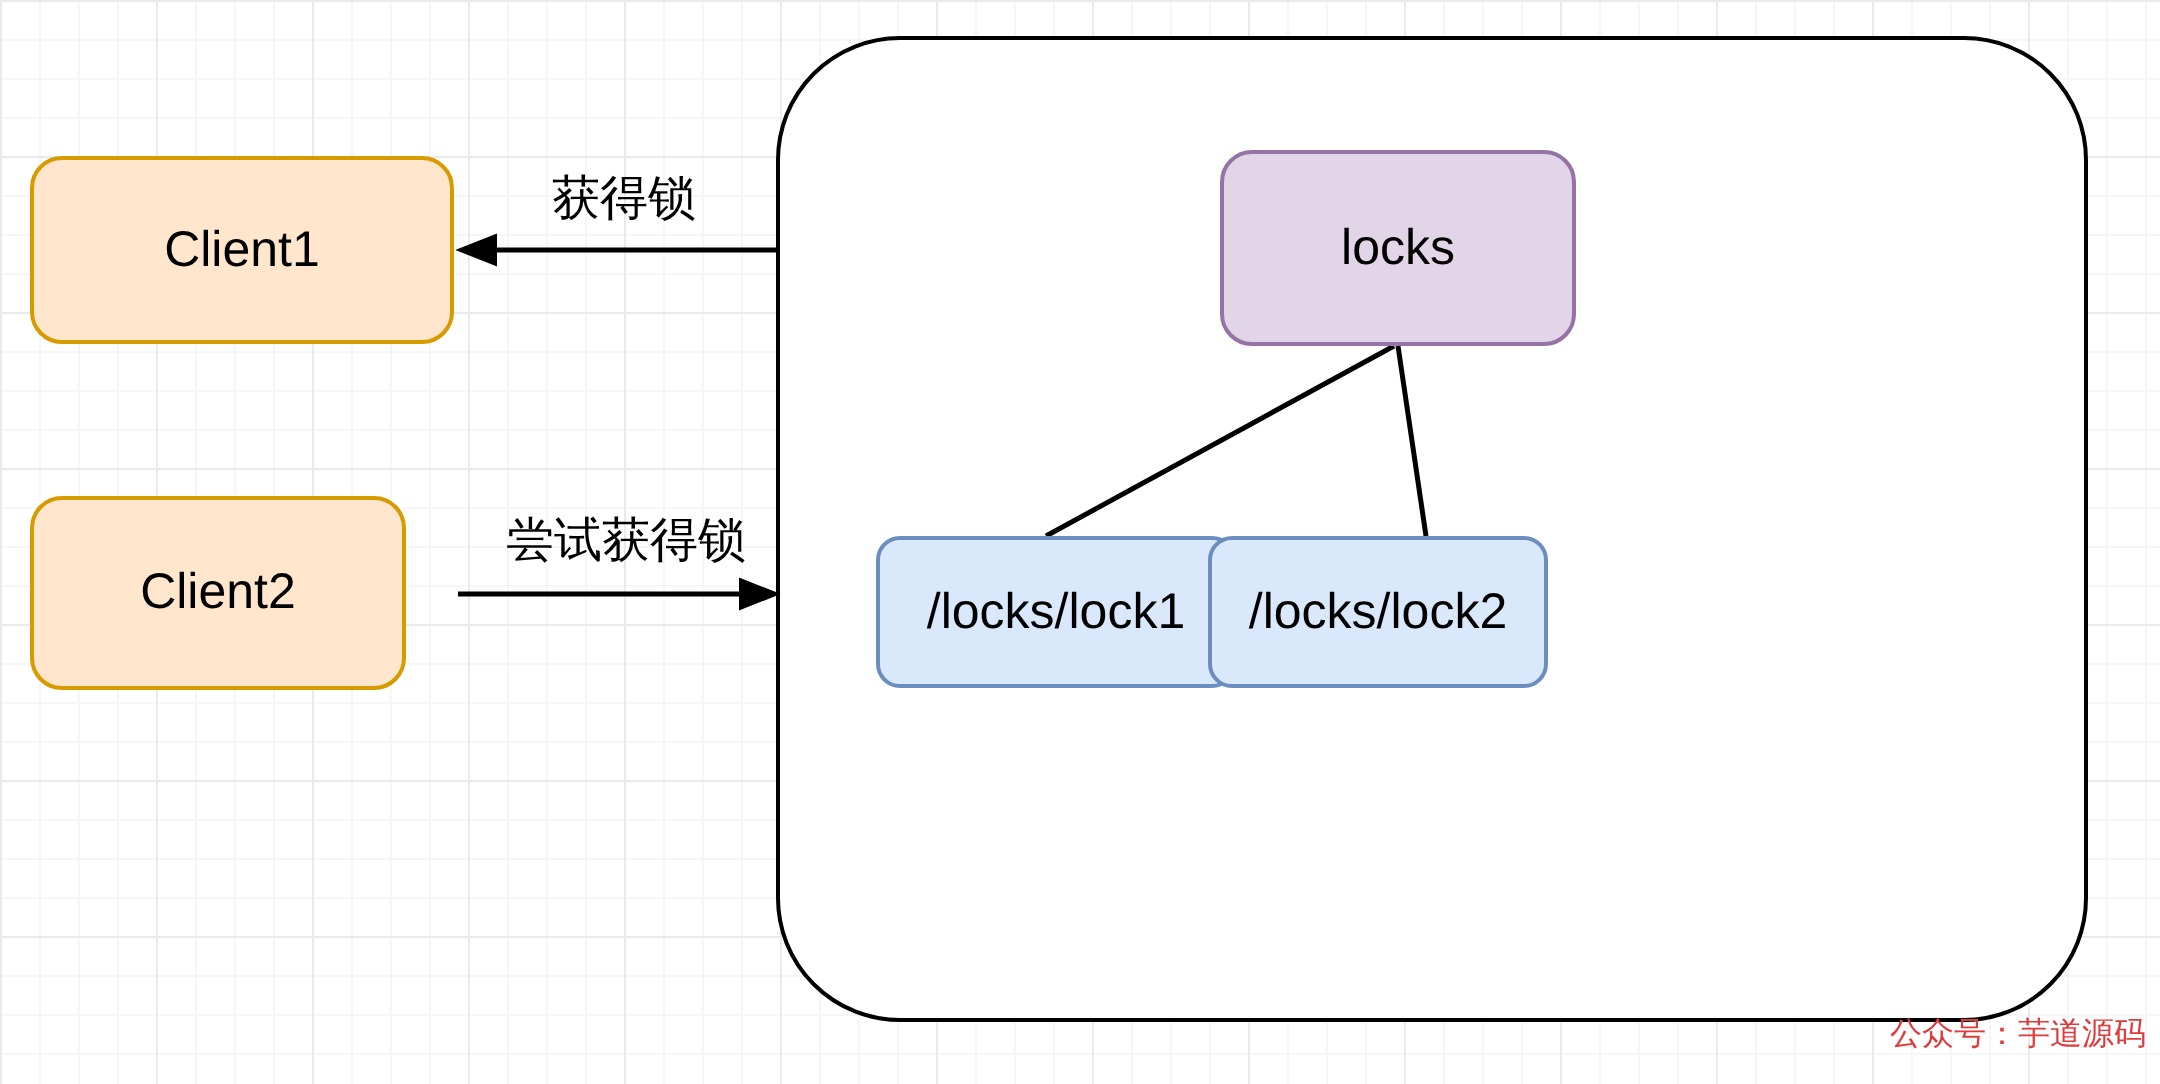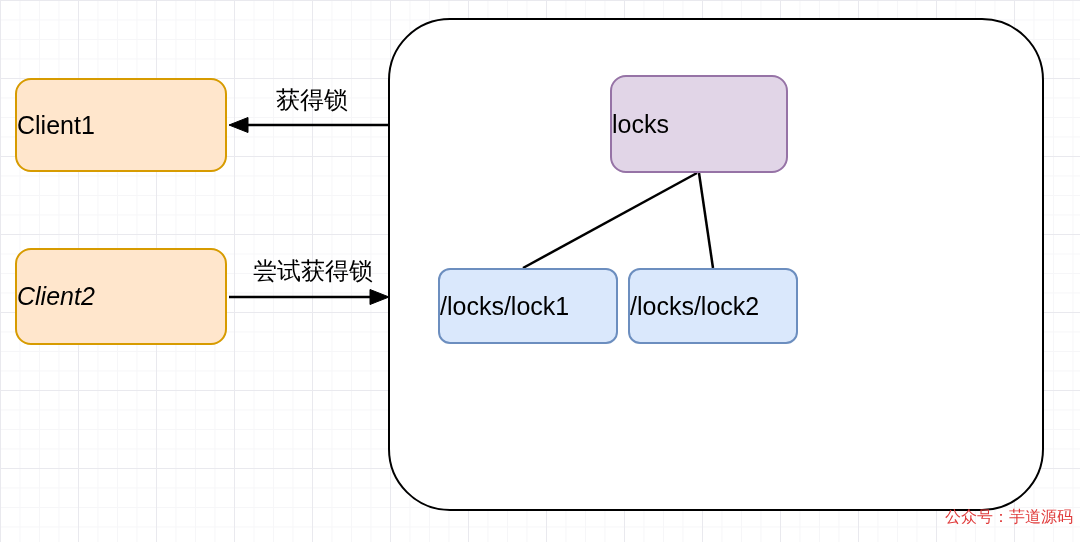--- a/index.html
+++ b/index.html
@@ -25,20 +25,21 @@
     background: #ffffff;
     border: 2.5px solid var(--line, #000);
     border-radius: 62px;
     box-sizing: border-box;
   }
 
   .node {
     position: absolute;
     display: flex;
     align-items: center;
+    justify-content: center;
     font-size: 25px;
     border-style: solid;
     border-width: 2px;
     box-sizing: border-box;
     text-align: center;
   }
   .node.client {
     background: var(--client-fill, #FFE6CC);
     border-color: var(--client-border, #D79B00);
     border-radius: 16px;
@@ -48,24 +49,24 @@
     border-color: var(--locks-border, #9673A6);
     border-radius: 16px;
   }
   .node.lockleaf {
     background: var(--lock-node-fill, #DAE8FC);
     border-color: var(--lock-node-border, #6C8EBF);
     border-radius: 12px;
   }
 
   #client1 { left: 15px;  top: 78px;  width: 212px; height: 94px; }
-  #client2 { left: 15px;  top: 248px; width: 212px; height: 97px; font-style: italic; }
+  #client2 { left: 15px;  top: 248px; width: 188px; height: 97px; }
   #locks   { left: 610px; top: 75px;  width: 178px; height: 98px; }
   #lock1   { left: 438px; top: 268px; width: 180px; height: 76px; }
-  #lock2   { left: 628px; top: 268px; width: 170px; height: 76px; }
+  #lock2   { left: 604px; top: 268px; width: 170px; height: 76px; }
 
   .edge-label {
     position: absolute;
     font-size: 24px;
     line-height: 26px;
     white-space: nowrap;
     text-align: center;
   }
   #label-acquire     { left: 252px; top: 87px;  width: 120px; }
   #label-try-acquire { left: 238px; top: 258px; width: 150px; }

